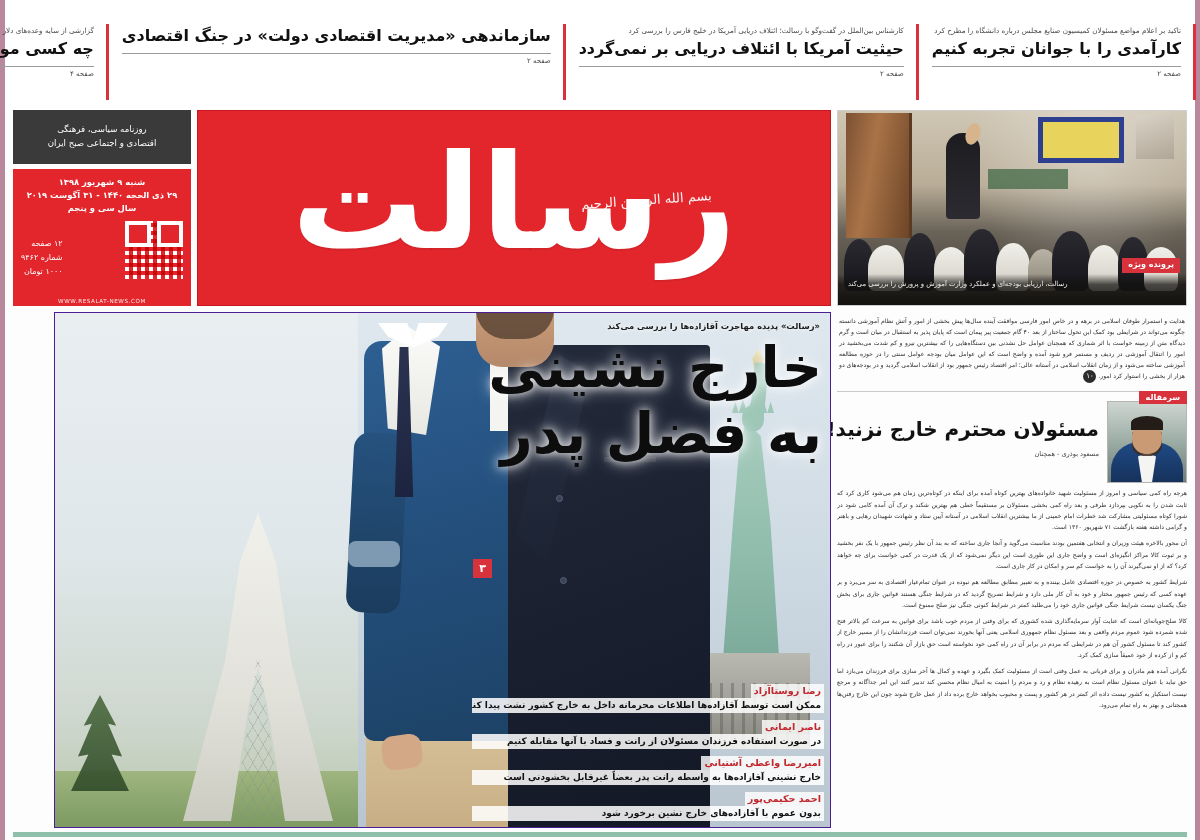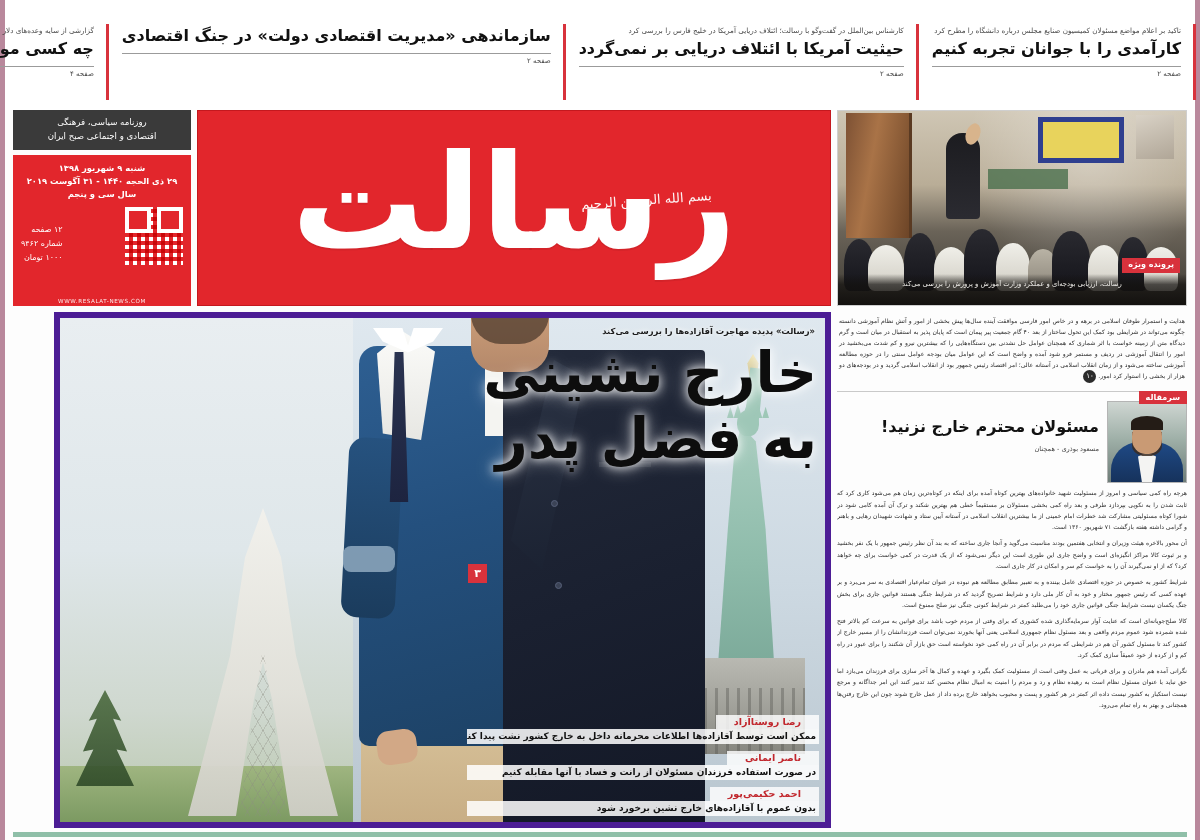--- a/index.html
+++ b/index.html
@@ -130,21 +130,21 @@
     border-radius: 50% 50% 18% 18%;
   }
   .row-kids .kid { background: linear-gradient(180deg,#2a2a30,#14141a); }
   .kid.w { background: linear-gradient(180deg,#f0efe9,#cfccc2) !important; }
   .kid.s { background: linear-gradient(180deg,#b9b3a5,#8b857a) !important; }
 
   .photo-caption-area {
     position: absolute; left: 0; right: 0; bottom: 0;
     padding: 6px 10px 8px 10px;
     background: linear-gradient(180deg, rgba(20,18,16,0) 0%, rgba(20,18,16,.72) 34%, rgba(16,14,12,.92) 100%);
-    text-align: center;
+    text-align: left;
   }
   .photo-kicker {
     font-size: 6.8px; color: #f2f0ec; line-height: 1.3;
     margin-bottom: 8px; white-space: nowrap; overflow: hidden;
   }
   .photo-title {
     font-size: 19px; font-weight: bold; color: #ffffff;
     line-height: 1.2; white-space: nowrap;
   }
   .special-badge {
@@ -187,21 +187,21 @@
   .info-col {
     width: 178px;
     display: flex; flex-direction: column;
     gap: 5px;
   }
   .info-slogan {
     background: #3a3a3a; color: #ffffff;
     font-size: 8.6px; line-height: 1.6;
     padding: 9px 0;
     text-align: center;
-    height: 40px;
+    height: 54px;
     display: flex; flex-direction: column; justify-content: center;
   }
   .info-meta {
     position: relative;
     flex: 1 1 auto;
     background: #e2262c; color: #ffffff;
     padding: 7px 8px 4px 8px;
     text-align: center;
     overflow: hidden;
   }
@@ -302,37 +302,37 @@
     width: 30px; height: 24px; border-radius: 0 0 44% 44%;
     background: #3a2c22; opacity: .85;
   }
   .ap-hair {
     position: absolute; left: 50%; top: 14px; transform: translateX(-50%);
     width: 32px; height: 14px; border-radius: 50% 50% 0 0;
     background: #241c16;
   }
   .edit-headtext { flex: 1 1 auto; text-align: right; padding-top: 16px; }
   .edit-title {
-    font-size: 16px; font-weight: bold; color: #111;
+    font-size: 20px; font-weight: bold; color: #111;
     line-height: 1.25; white-space: nowrap;
   }
   .edit-byline { font-size: 6.6px; color: #444; margin-top: 8px; }
   .edit-body {
     font-size: 6.1px; line-height: 1.85; color: #2c2c2c;
     text-align: justify; margin-top: 4px;
     flex: 1 1 auto; overflow: hidden;
   }
   .edit-body p { margin-bottom: 5px; }
 
   
   .cover {
     flex: 1 1 auto;
     position: relative;
     overflow: hidden;
-    border: 6px solid #4c1d95;
+    border: 1px solid #4c1d95;
     background: #c4b5fd;
     min-height: 0;
     margin-left: 41px;
   }
   .cover-bg { position: absolute; inset: 0; }
   .sky {
     position: absolute; inset: 0;
     background: linear-gradient(180deg, #e9eef1 0%, #dfe7ea 46%, #cfd8cf 78%, #b9c7ad 100%);
   }
   .azadi {
@@ -513,21 +513,21 @@
 
   .quotes {
     position: absolute; right: 6px; bottom: 4px;
     width: 352px;
     text-align: right;
   }
   .q-item { margin-bottom: 2px; }
   .q-name {
     font-size: 9.6px; font-weight: bold; color: #c1272d;
     background: rgba(255,255,255,.82);
-    display: inline-block; padding: 0 18px;
+    display: inline-block; padding: 0 3px;
     line-height: 1.45;
   }
   .q-text {
     font-size: 9px; color: #111; font-weight: bold;
     background: rgba(255,255,255,.86);
     display: block; padding: 1px 3px;
     line-height: 1.45;
     white-space: nowrap; overflow: hidden;
   }
 
@@ -725,20 +725,24 @@
       <div class="quotes">
         <div class="q-item">
           <span class="q-name">رضا روستاآزاد</span>
           <span class="q-text">ممکن است توسط آقازاده‌ها اطلاعات محرمانه داخل به خارج کشور نشت پیدا کند</span>
         </div>
         <div class="q-item">
           <span class="q-name">ناصر ایمانی</span>
           <span class="q-text">در صورت استفاده فرزندان مسئولان از رانت و فساد با آنها مقابله کنیم</span>
         </div>
         <div class="q-item">
+          <span class="q-name">امیررضا واعظی آشتیانی</span>
+          <span class="q-text">خارج نشینی آقازاده‌ها به واسطه رانت پدر بعضاً غیرقابل بخشودنی است</span>
+        </div>
+        <div class="q-item">
           <span class="q-name">احمد حکیمی‌پور</span>
           <span class="q-text">بدون عموم با آقازاده‌های خارج نشین برخورد شود</span>
         </div>
       </div>
 
     </div>
 
   </div>
 
   <div class="bottom-rule"></div>

